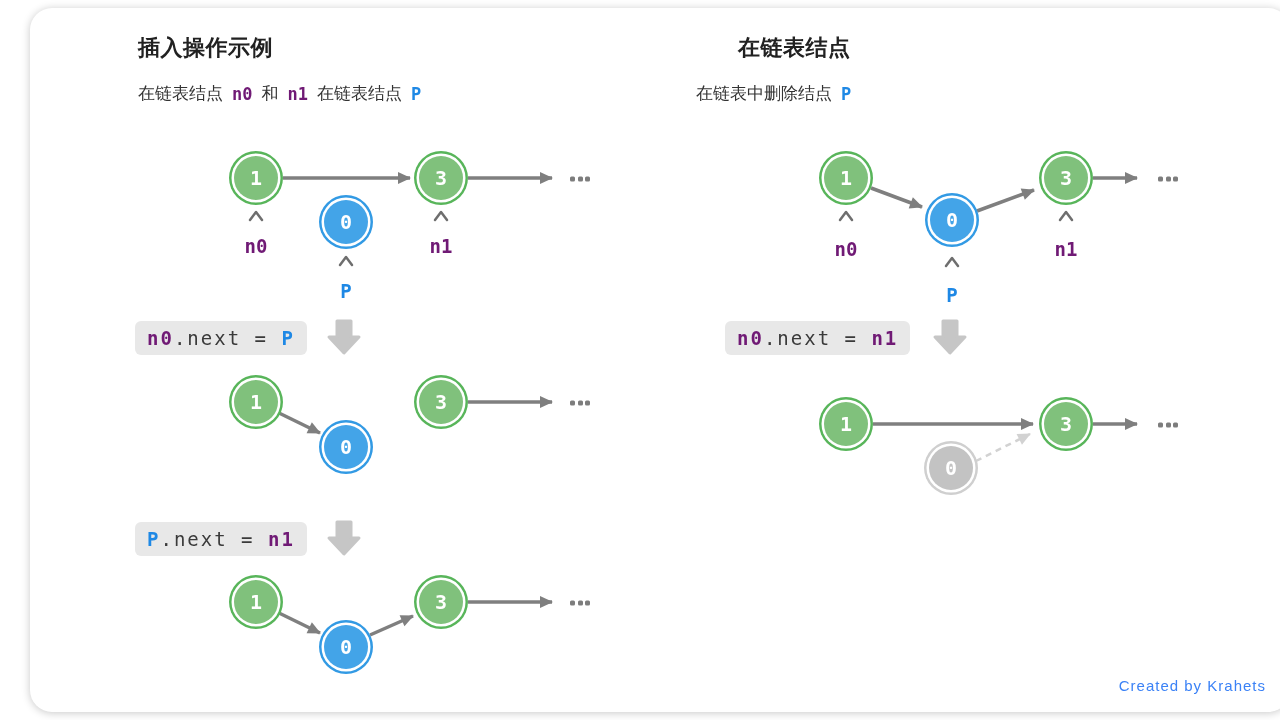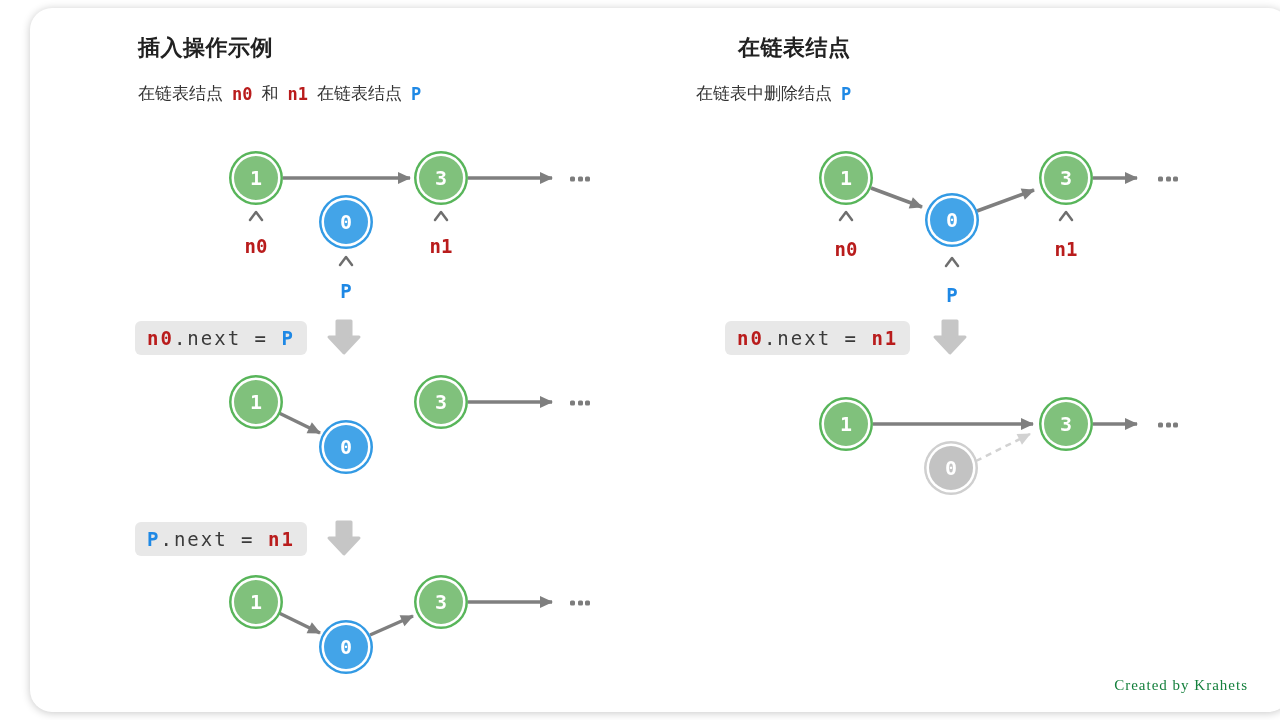--- a/index.html
+++ b/index.html
@@ -6,21 +6,21 @@
   .stage{position:relative;width:1280px;height:720px;overflow:hidden;
          font-family:"Liberation Sans",sans-serif;margin-left:20px;}
   .card{position:absolute;left:10px;top:8px;width:1260px;height:704px;
         background:#ffffff;border-radius:22px;box-shadow:0 1px 9px rgba(0,0,0,0.22);}
   .overlay{position:absolute;left:0;top:0;pointer-events:none;}
 
   .col-title{position:absolute;font-size:22px;font-weight:700;color:#212121;letter-spacing:.5px;}
   .subtitle{position:absolute;display:flex;align-items:center;gap:9px;
             font-size:17px;color:#333333;white-space:nowrap;}
   .mono{font-family:"DejaVu Sans Mono","Liberation Mono",monospace;font-weight:700;}
-  .green-t{color:#b91c1c;}
+  .green-t{color:#701a75;}
   .blue-t{color:#1e88e5;}
 
   .node{position:absolute;width:44px;height:44px;border-radius:50%;
         transform:translate(-50%,-50%);display:flex;align-items:center;justify-content:center;
         color:#ffffff;font-family:"DejaVu Sans Mono","Liberation Mono",monospace;
         font-size:20px;font-weight:700;}
   .node.green{background:#80c17c;box-shadow:0 0 0 2.5px #ffffff,0 0 0 5px #58b55a;}
   .node.blue {background:#43a4e8;box-shadow:0 0 0 2.5px #ffffff,0 0 0 5px #329ae4;}
   .node.gray {background:#c3c3c3;box-shadow:0 0 0 2.5px #ffffff,0 0 0 5px #cfcfcf;}
 
@@ -30,22 +30,22 @@
 
   .code{position:absolute;height:34px;background:#e8e8e8;border-radius:6px;
         display:flex;align-items:center;padding:0 12px;white-space:pre;
         font-family:"DejaVu Sans Mono","Liberation Mono",monospace;
         font-size:19px;letter-spacing:2px;color:#3a3a3a;}
   .code .green-t,.code .blue-t{font-weight:700;}
 
   .dots{position:absolute;transform:translate(-50%,-50%);display:flex;gap:2.5px;}
   .dots i{width:5px;height:5px;background:#7d7d7d;border-radius:1.5px;display:block;}
 
-  .credit{position:absolute;right:52px;bottom:26px;color:#15803d;
-          font-family:Liberation Serif, serif;
+  .credit{position:absolute;right:34px;bottom:26px;color:#3b82f6;
+          font-family:Liberation Sans, sans-serif;
           font-size:15px;letter-spacing:1px;}
 </style>
 </head>
 <body>
 
 <div class="stage">
   <div class="card"></div>
 
   <svg class="overlay" width="1280" height="720" viewBox="0 0 1280 720">
     <defs>

